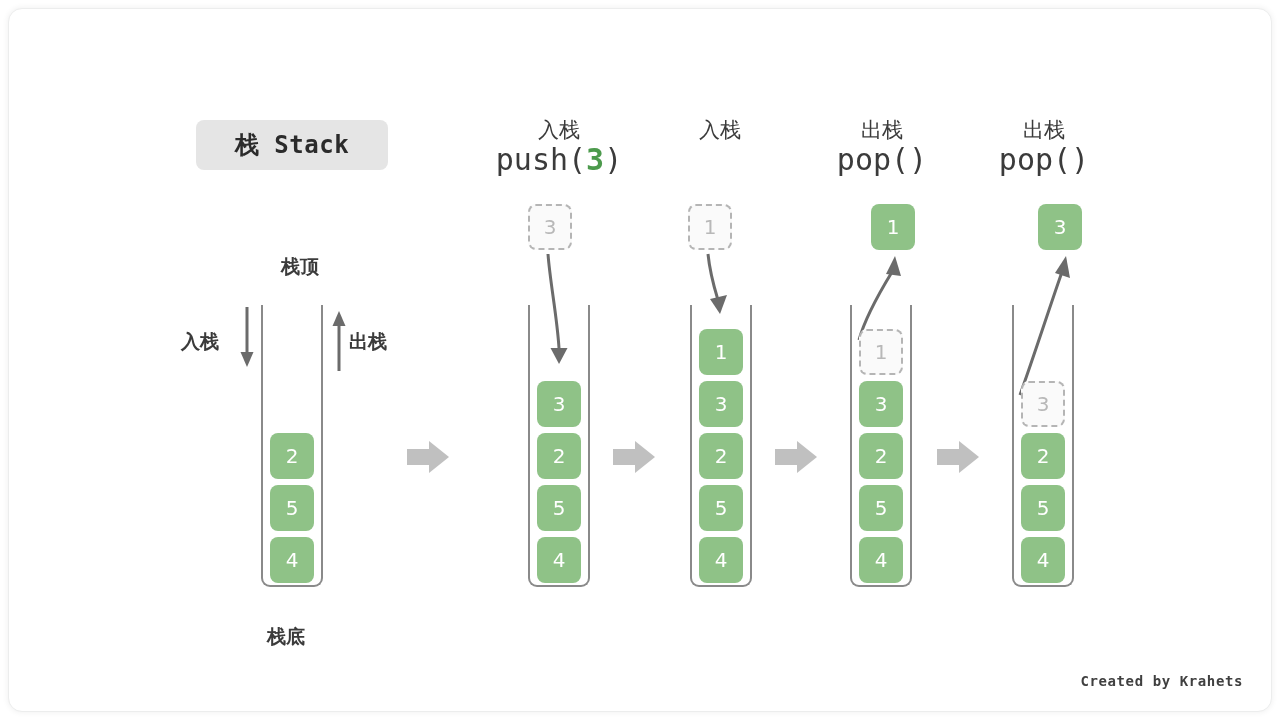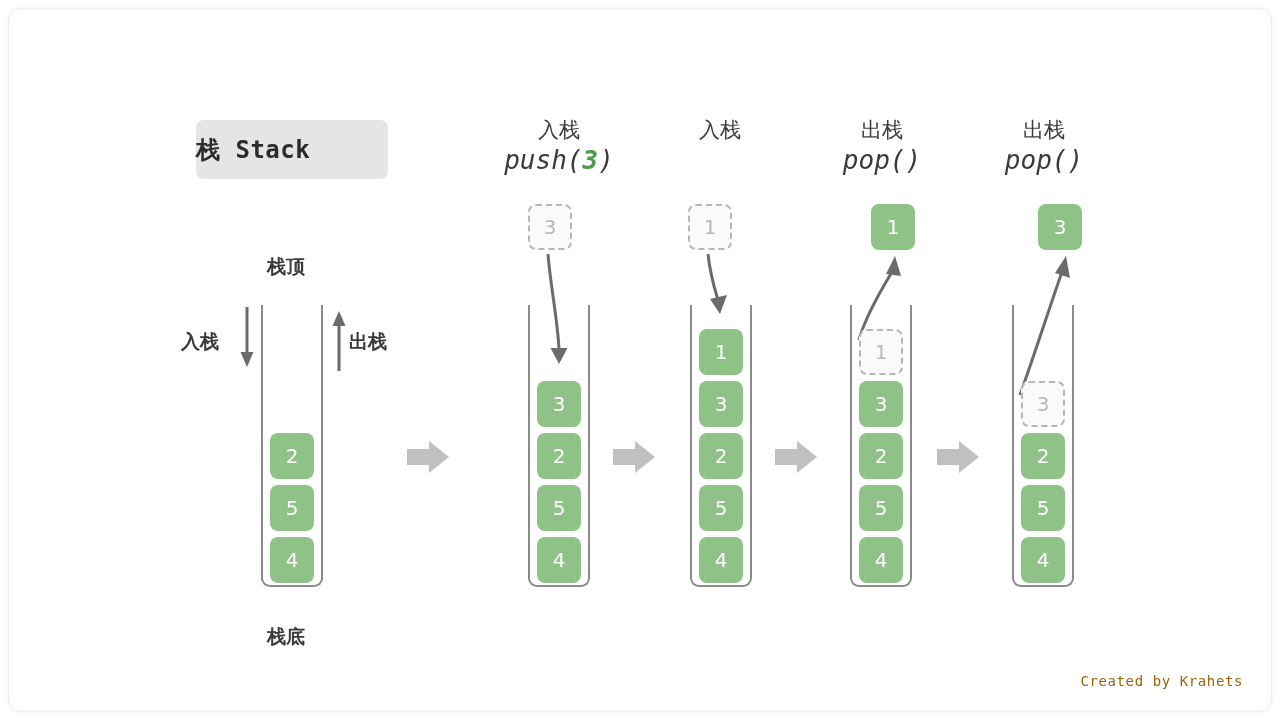--- a/index.html
+++ b/index.html
@@ -16,24 +16,24 @@
     border-radius: 14px;
     border: 1px solid #eceded;
     box-shadow: 0 0 6px rgba(0,0,0,0.07);
     overflow: hidden;
   }
   .abs { position: absolute; }
 
   
   #title-chip {
     left: 187px; top: 111px;
-    width: 192px; height: 59px;
+    width: 192px; height: 50px;
     background: #e5e5e5;
     border-radius: 8px;
-    display: flex; align-items: center; 
+    display: flex; align-items: center; justify-content: center;
     font-size: 24px; font-weight: bold; color: #2b2b2b;
     font-family: "DejaVu Sans Mono", "Liberation Mono", monospace;
     letter-spacing: 0.5px;
   }
 
   
   .cjk-label {
     font-family: "DejaVu Sans", "Liberation Sans", sans-serif;
     font-weight: bold;
     color: #3b3b3b;
@@ -48,25 +48,24 @@
   }
   .col-head .cn {
     font-family: "DejaVu Sans", "Liberation Sans", sans-serif;
     font-size: 21px;
     color: #3b3b3b;
     line-height: 26px;
     white-space: nowrap;
   }
   .col-head .code {
     font-family: "DejaVu Sans Mono", "Liberation Mono", monospace;
-    font-size: 26px;
+    font-size: 30px;
     color: #3b3b3b;
     line-height: 34px;
     white-space: nowrap;
-    font-style: italic;
   }
   .col-head .code b { color: #4c9a4c; font-weight: bold; }
 
   
   .stack-box {
     width: 62px;
     border-left: 2px solid #8a8a8a;
     border-right: 2px solid #8a8a8a;
     border-bottom: 2px solid #8a8a8a;
     border-bottom-left-radius: 9px;
@@ -94,36 +93,37 @@
   }
 
   
   .sep-arrow { width: 42px; height: 36px; }
 
   
   #footer {
     right: 28px; bottom: 22px;
     font-family: "DejaVu Sans Mono", "Liberation Mono", monospace;
     font-size: 14px;
-    color: #a16207;
+    color: #404040;
     letter-spacing: 0.6px;
+    font-weight: bold;
   }
 
   svg { overflow: visible; }
 </style>
 </head>
 <body>
 
 <div id="card">
 
   <div id="title-chip" class="abs">
     <span>栈 Stack</span>
   </div>
 
-  <div class="abs cjk-label" style="left:258px; top:245px; width:52px; text-align:left;">栈顶</div>
+  <div class="abs cjk-label" style="left:258px; top:245px; width:52px; text-align:right;">栈顶</div>
 
   <div class="abs cjk-label" style="left:258px; top:615px; width:52px; text-align:left;">栈底</div>
 
   <div class="abs cjk-label" style="left:172px; top:320px;">入栈</div>
 
   <div class="abs cjk-label" style="left:340px; top:320px;">出栈</div>
 
   <svg class="abs" style="left:226px; top:298px;" width="24" height="64">
     <line x1="12" y1="0" x2="12" y2="48" stroke="#6b6b6b" stroke-width="3"></line>
     <polygon points="12,60 5.5,45 18.5,45" fill="#6b6b6b"></polygon>

